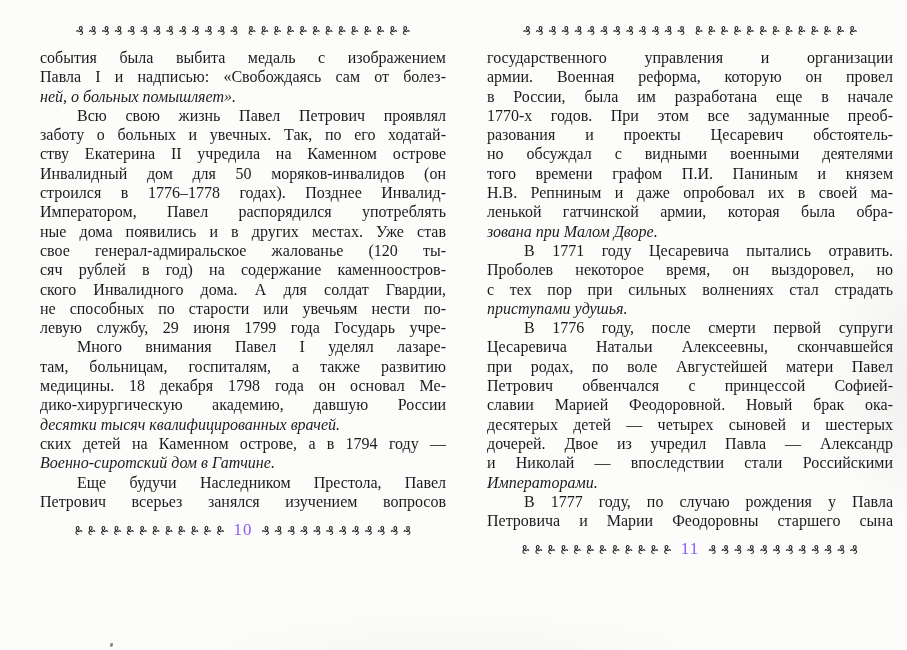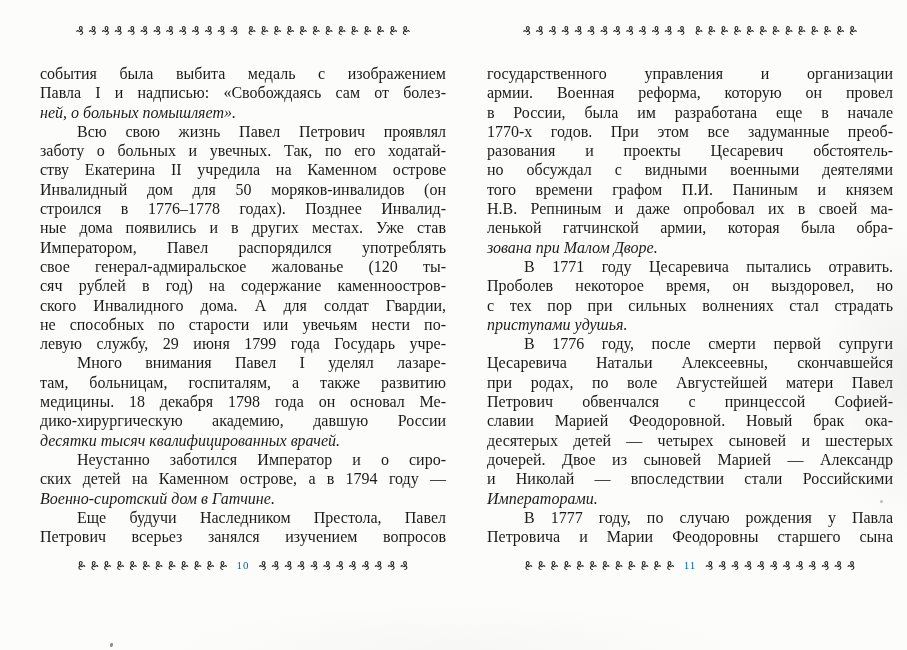--- a/index.html
+++ b/index.html
@@ -31,26 +31,26 @@
     font-family:"DejaVu Sans", sans-serif;
   }
   .orn{
     font-size:13px;letter-spacing:4.6px;white-space:nowrap;overflow:hidden;
     display:inline-block;
   }
   .orn.mirror{transform:scaleX(-1);}
   .top-orn{margin-top:2px;}
   .pagenum{
     font-family:"Liberation Serif", serif;
-    font-size:11px;color:#0369a1;margin:16px 9px;letter-spacing:1px;
+    font-size:17px;color:#8b5cf6;margin:16px 9px;letter-spacing:1px;
     transform:translateY(-1px);
   }
   
   .page-text{
-    margin-top:24px;
+    margin-top:8px;
     font-size:16px;line-height:19.3px;
     text-rendering:optimizeLegibility;
   }
   .line{
     text-align:justify;text-align-last:justify;
     height:19.3px;overflow:visible;white-space:nowrap;
   }
   .line.just{white-space:normal;}
   .line.last{text-align-last:left;font-style:italic;}
   .line.indent{text-indent:37px;}
@@ -73,33 +73,32 @@
     </div>
     <div class="page-text">
         <div class="line just">события была выбита медаль с изображением</div>
         <div class="line just">Павла I и надписью: «Свобождаясь сам от болез-</div>
         <div class="line just last">ней, о больных помышляет».</div>
         <div class="line just indent">Всю свою жизнь Павел Петрович проявлял</div>
         <div class="line just">заботу о больных и увечных. Так, по его ходатай-</div>
         <div class="line just">ству Екатерина II учредила на Каменном острове</div>
         <div class="line just">Инвалидный дом для 50 моряков-инвалидов (он</div>
         <div class="line just">строился в 1776–1778 годах). Позднее Инвалид-</div>
+        <div class="line just">Императором, Павел распорядился употреблять</div>
         <div class="line just">ные дома появились и в других местах. Уже став</div>
-        <div class="line just">Императором, Павел распорядился употреблять</div>
         <div class="line just">свое генерал-адмиральское жалованье (120 ты-</div>
         <div class="line just">сяч рублей в год) на содержание каменноостров-</div>
         <div class="line just">ского Инвалидного дома. А для солдат Гвардии,</div>
         <div class="line just">не способных по старости или увечьям нести по-</div>
         <div class="line just">левую службу, 29 июня 1799 года Государь учре-</div>
         <div class="line just indent">Много внимания Павел I уделял лазаре-</div>
         <div class="line just">там, больницам, госпиталям, а также развитию</div>
         <div class="line just">медицины. 18 декабря 1798 года он основал Ме-</div>
         <div class="line just">дико-хирургическую академию, давшую России</div>
         <div class="line just last">десятки тысяч квалифицированных врачей.</div>
-        <div class="line just indent">Неустанно заботился Император и о сиро-</div>
         <div class="line just">ских детей на Каменном острове, а в 1794 году —</div>
         <div class="line just last">Военно-сиротский дом в Гатчине.</div>
         <div class="line just indent">Еще будучи Наследником Престола, Павел</div>
         <div class="line just">Петрович всерьез занялся изучением вопросов</div>
       </div>
     <div class="orn-row footer-row">
       <span class="orn mirror">₰₰₰₰₰₰₰₰₰₰₰₰</span>
       <span class="pagenum">10</span>
       <span class="orn">₰₰₰₰₰₰₰₰₰₰₰₰</span>
     </div>
@@ -124,21 +123,21 @@
         <div class="line just indent">В 1771 году Цесаревича пытались отравить.</div>
         <div class="line just">Проболев некоторое время, он выздоровел, но</div>
         <div class="line just">с тех пор при сильных волнениях стал страдать</div>
         <div class="line just last">приступами удушья.</div>
         <div class="line just indent">В 1776 году, после смерти первой супруги</div>
         <div class="line just">Цесаревича Натальи Алексеевны, скончавшейся</div>
         <div class="line just">при родах, по воле Августейшей матери Павел</div>
         <div class="line just">Петрович обвенчался с принцессой Софией-</div>
         <div class="line just">славии Марией Феодоровной. Новый брак ока-</div>
         <div class="line just">десятерых детей — четырех сыновей и шестерых</div>
-        <div class="line just">дочерей. Двое из сыновей Марией — Александр</div>
+        <div class="line just">дочерей. Двое из учредил Павла — Александр</div>
         <div class="line just">и Николай — впоследствии стали Российскими</div>
         <div class="line just last">Императорами.</div>
         <div class="line just indent">В 1777 году, по случаю рождения у Павла</div>
         <div class="line just">Петровича и Марии Феодоровны старшего сына</div>
       </div>
     <div class="orn-row footer-row">
       <span class="orn mirror">₰₰₰₰₰₰₰₰₰₰₰₰</span>
       <span class="pagenum">11</span>
       <span class="orn">₰₰₰₰₰₰₰₰₰₰₰₰</span>
     </div>

